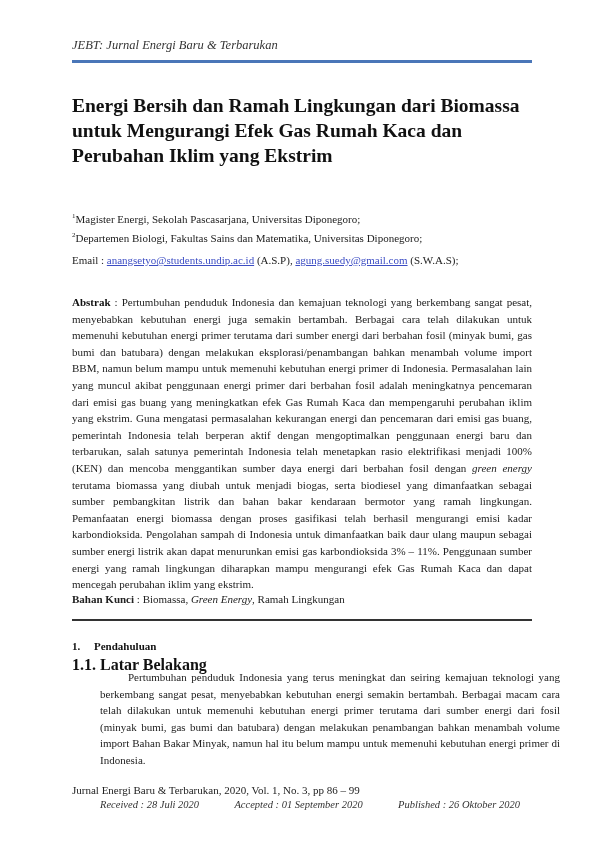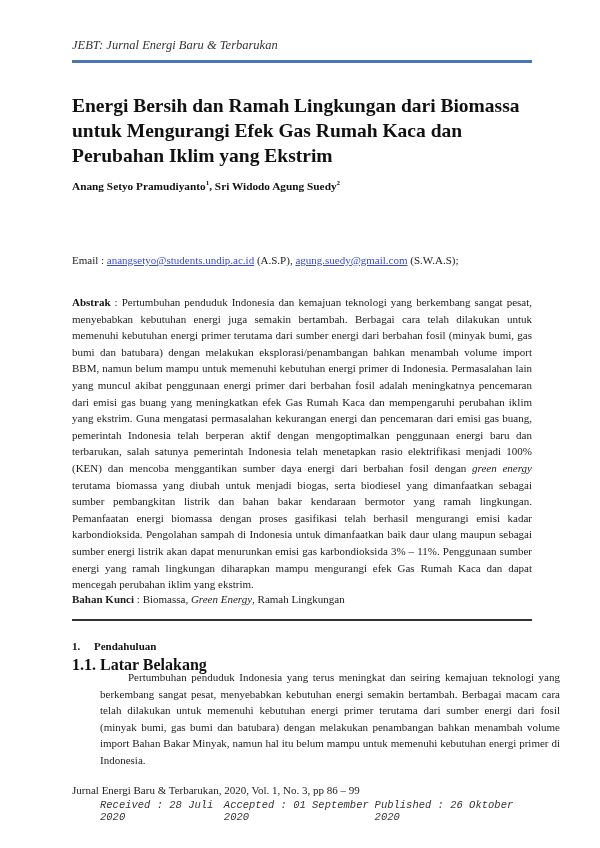--- a/index.html
+++ b/index.html
@@ -51,37 +51,38 @@
     .num { display: inline-block; width: 22px; }
     .intro {
       position: absolute; left: 72px; top: 669px; width: 460px;
       font-family: "Liberation Serif", serif; font-size: 11px; line-height: 16.6px; text-align: justify; text-indent: 28px; color: #222; margin-left: 28px;
     }
     .footer-journal {
       position: absolute; left: 72px; top: 784px; font-family: "Liberation Serif", serif; font-size: 11px; color: #222;
     }
     .footer-dates {
       position: absolute; left: 100px; top: 799px; width: 420px;
-      font-family: Liberation Mono, monospace; font-style: italic; font-size: 10.5px; color: #333;
+      font-family: Liberation Serif, serif; font-style: italic; font-size: 10.5px; color: #333;
       display: flex; justify-content: space-between;
     }
   </style>
 </head>
 <body>
 
 <div class="page">
   <div class="running-head">JEBT: Jurnal Energi Baru &amp; Terbarukan</div>
   <div class="head-rule"></div>
 
   <div class="title">Energi Bersih dan Ramah Lingkungan dari Biomassa untuk Mengurangi Efek Gas Rumah Kaca dan Perubahan Iklim yang Ekstrim</div>
 
-  <div class="authors">
-    <span>Anang Setyo Pramudiyanto</span><sup>1</sup>, <span>Sri Widodo Agung Suedy</span><sup>2</sup>
+
+  <div class="affil">
+    <div><sup>1</sup><span>Magister Energi, Sekolah Pascasarjana, Universitas Diponegoro;</span></div>
+    <div><sup>2</sup><span>Departemen Biologi, Fakultas Sains dan Matematika, Universitas Diponegoro;</span></div>
   </div>
-
 
   <div class="email">
     <span>Email :</span>
     <a>anangsetyo@students.undip.ac.id</a>
     <span>(A.S.P),</span>
     <a>agung.suedy@gmail.com</a>
     <span>(S.W.A.S);</span>
   </div>
 
   <div class="abstract"><b>Abstrak</b><span> : </span><span>Pertumbuhan penduduk Indonesia dan kemajuan teknologi yang berkembang sangat pesat, menyebabkan kebutuhan energi juga semakin bertambah. Berbagai cara telah dilakukan untuk memenuhi kebutuhan energi primer terutama dari sumber energi dari berbahan fosil (minyak bumi, gas bumi dan batubara) dengan melakukan eksplorasi/penambangan bahkan menambah volume import BBM, namun belum mampu untuk memenuhi kebutuhan energi primer di Indonesia. Permasalahan lain yang muncul akibat penggunaan energi primer dari berbahan fosil adalah meningkatnya pencemaran dari emisi gas buang yang meningkatkan efek Gas Rumah Kaca dan mempengaruhi perubahan iklim yang ekstrim. Guna mengatasi permasalahan kekurangan energi dan pencemaran dari emisi gas buang, pemerintah Indonesia telah berperan aktif dengan mengoptimalkan penggunaan energi baru dan terbarukan, salah satunya pemerintah Indonesia telah menetapkan rasio elektrifikasi menjadi 100% (KEN) dan mencoba menggantikan sumber daya energi dari berbahan fosil dengan </span><i>green energy</i><span> terutama biomassa yang diubah untuk menjadi biogas, serta biodiesel yang dimanfaatkan sebagai sumber pembangkitan listrik dan bahan bakar kendaraan bermotor yang ramah lingkungan. Pemanfaatan energi biomassa dengan proses gasifikasi telah berhasil mengurangi emisi kadar karbondioksida. Pengolahan sampah di Indonesia untuk dimanfaatkan baik daur ulang maupun sebagai sumber energi listrik akan dapat menurunkan emisi gas karbondioksida 3% – 11%. Penggunaan sumber energi yang ramah lingkungan diharapkan mampu mengurangi efek Gas Rumah Kaca dan dapat mencegah perubahan iklim yang ekstrim.</span></div>

